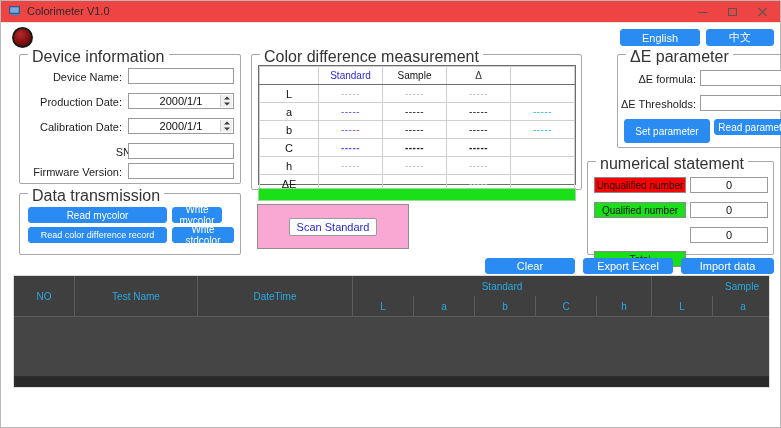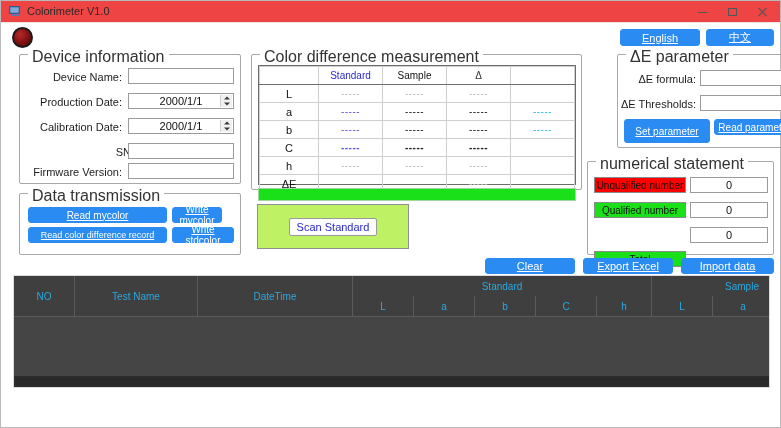--- a/index.html
+++ b/index.html
@@ -24,21 +24,21 @@
 
   
   .led{position:absolute;left:11px;top:26px;width:21px;height:21px;border-radius:50%;
        background:radial-gradient(circle at 36% 32%, #b52a2a 0%, #8d1414 42%, #4d0606 100%);
        border:2px solid #1b1b1b;box-sizing:border-box;}
 
   
   .btn-blue{
     background:#2a8bf2;border:1px solid #2a8bf2;border-radius:3px;color:#fff;
     font-size:11px;text-align:center;cursor:default;box-sizing:border-box;
-    display:flex;align-items:center;justify-content:center;text-decoration:underline;
+    display:flex;align-items:center;justify-content:center;
   }
   .lang-en{position:absolute;left:619px;top:28px;width:80px;height:17px;}
   .lang-cn{position:absolute;left:705px;top:28px;width:68px;height:17px;}
 
   
   .group{position:absolute;border:1px solid #a8a8a8;border-radius:2px;box-sizing:border-box;}
   .group > .legend{
     position:absolute;top:-7px;left:8px;background:#fff;padding:0 4px;
     font-size:16px;color:#333;white-space:nowrap;
   }
@@ -77,21 +77,21 @@
   .h-sample{color:#111;}
   .h-delta{color:#333;}
   .v-std{color:#5a5ae0;letter-spacing:.5px;}
   .v-smp{color:#222;letter-spacing:.5px;}
   .v-dlt{color:#222;letter-spacing:.5px;}
   .v-ext{color:#2fb6e8;letter-spacing:.5px;}
   .v-dim{color:#bdbdbd;letter-spacing:.5px;}
   .greenbar{position:absolute;left:6px;top:133px;width:318px;height:13px;background:#19e019;border:1px solid #9fd79f;box-sizing:border-box;}
 
   
-  .scanpanel{position:absolute;background:#bef264;border:1px solid #8f8f8f;box-sizing:border-box;
+  .scanpanel{position:absolute;background:#f9a8d4;border:1px solid #8f8f8f;box-sizing:border-box;
              display:flex;align-items:center;justify-content:center;}
   .scanbtn{background:#fdfdfd;border:1px solid #9a9a9a;border-radius:2px;font-size:11px;
            padding:2px 7px;box-sizing:border-box;}
   .scanbtn.blue{color:#2a2ad0;}
   .scanbtn.black{color:#111;}
 
   
   .de-lbl{position:absolute;font-size:11px;color:#1c1c1c;text-align:right;white-space:nowrap;}
 
   

